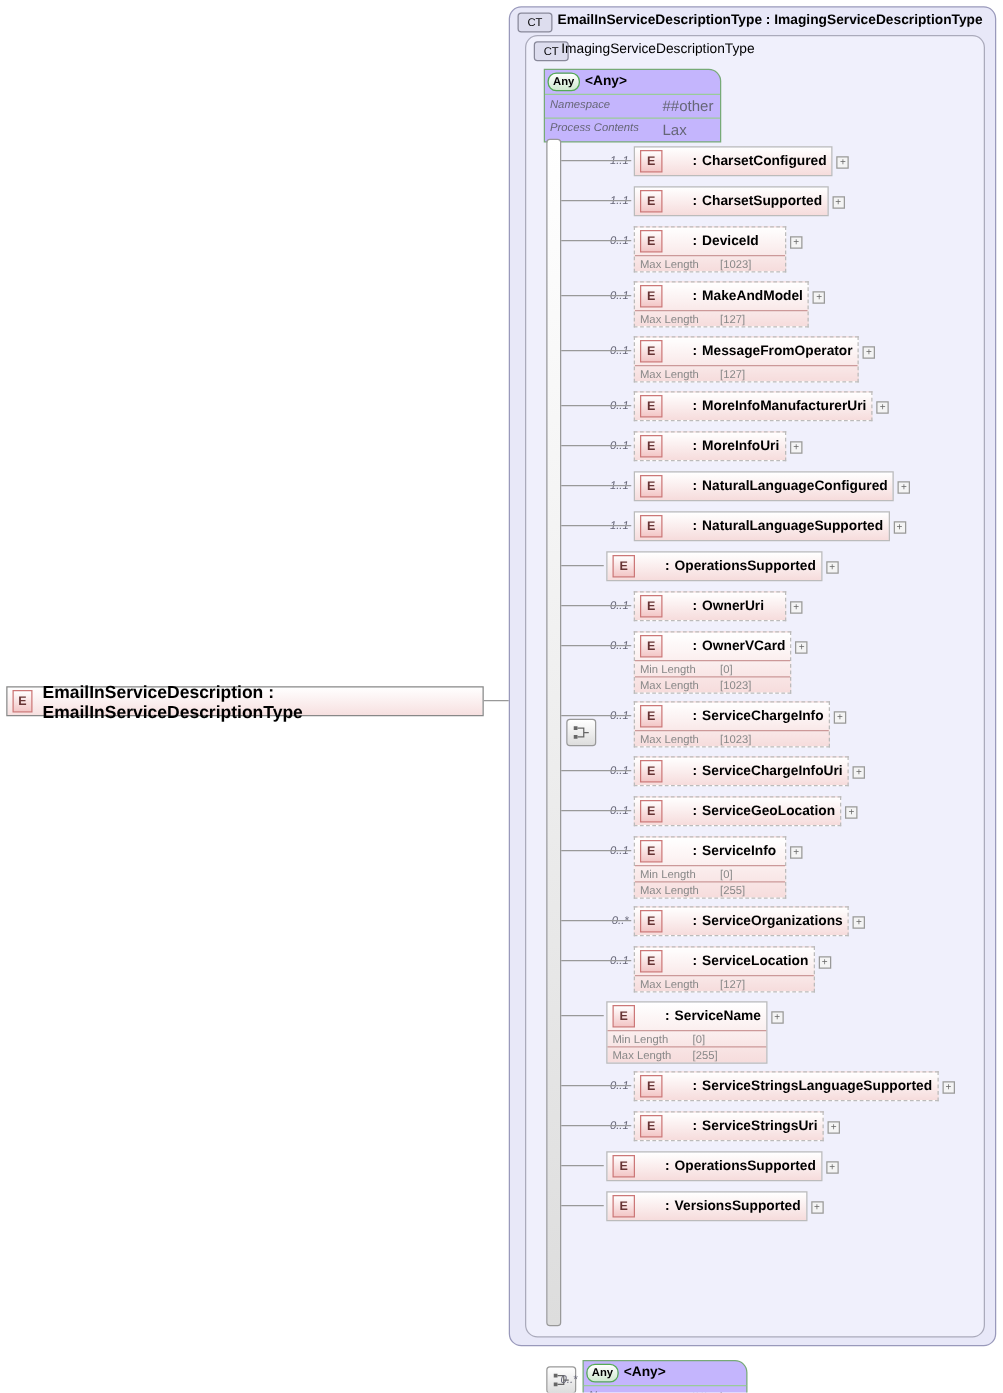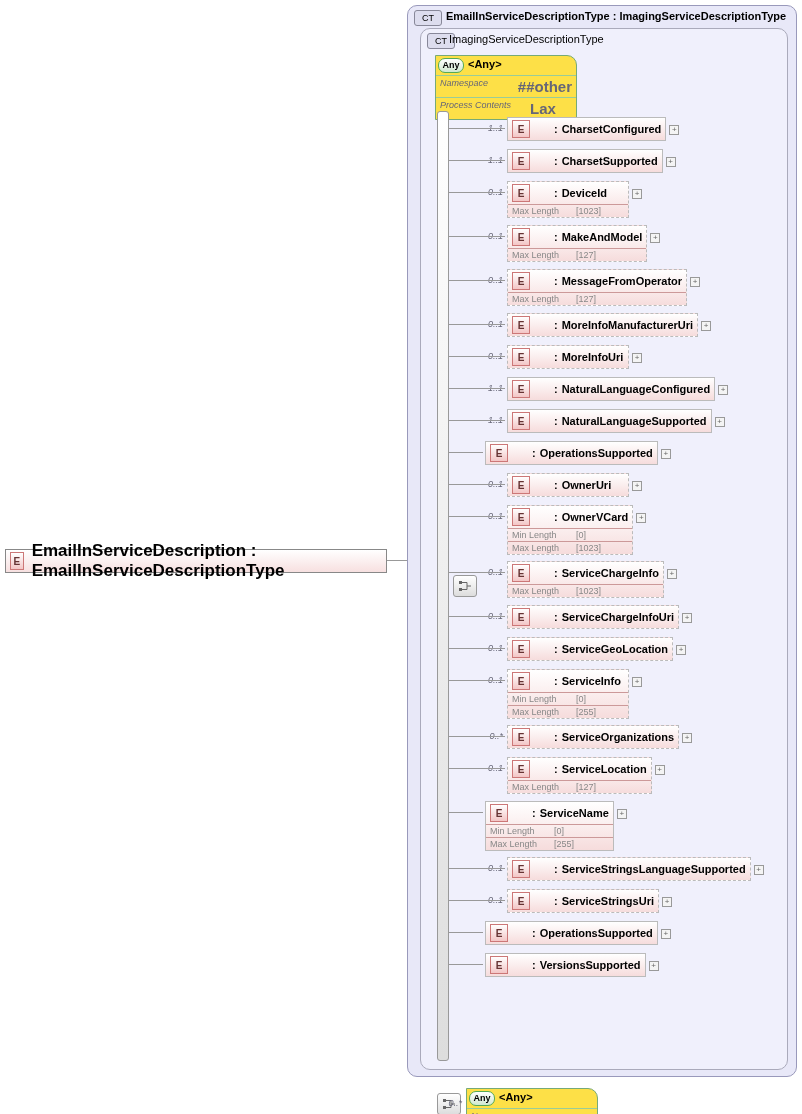--- a/index.html
+++ b/index.html
@@ -1,39 +1,39 @@
 <!DOCTYPE html>
 <html><head>
 <meta charset="utf-8">
 <style>
 html,body{margin:0;padding:0;font-family:Arial,Helvetica,sans-serif;font-size:11px;color:#000;background:#fff}
 .canvas{position:relative;width:802px;height:1114px}
 
 
 .root-elem{position:absolute;left:5px;top:549px;width:380px;height:22px;border:1px solid #888;background:linear-gradient(#fff,#f7e0e0);display:flex;align-items:center}
 .e-badge{width:16px;height:16px;margin:0 4px;border:1px solid #c77;background:linear-gradient(#fff,#f3c6c6);display:flex;align-items:center;justify-content:center;font-weight:bold;font-size:10px;color:#633}
-.root-elem .lbl{padding:0 4px;font-weight:bold;font-size:17px}
+.root-elem .lbl{padding:0 4px;font-weight:bold;font-size:14px}
 
 
 .ct-outer{position:absolute;left:407px;top:5px;right:5px;height:1070px;border:1px solid #99b;border-radius:10px;background:#e8e8f8}
 .ct-badge{position:absolute;left:6px;top:4px;width:26px;height:14px;border:1px solid #889;background:#dde;border-radius:3px;font-size:9px;font-weight:normal;text-align:center;line-height:14px}
 .ct-outer>.title{position:absolute;left:38px;top:4px;font-weight:bold;font-size:11px}
 
 
 .ct-inner{position:absolute;left:12px;top:22px;right:8px;height:1040px;border:1px solid #aab;border-radius:10px;background:#f0f0fc}
 .ct-inner>.ct-badge{left:6px;top:4px}
 .ct-inner>.title{position:absolute;left:28px;top:4px;font-weight:normal;font-size:11px}
 
 
-.any-box{border:1px solid #7a7;background:#fde047;border-radius:0 10px 0 0}
+.any-box{border:1px solid #7a7;background:#c4b5fd;border-radius:0 10px 0 0}
 .any-badge{display:inline-block;width:24px;height:13px;border:1px solid #5a5;background:linear-gradient(#fff,#cfe8cf);border-radius:7px;font-size:9px;font-weight:bold;text-align:center;line-height:13px;margin:2px}
 .any-hdr{font-weight:bold;display:inline-block;padding:2px}
 .any-meta{border-top:1px solid #9c9;padding:2px 4px;display:flex;gap:14px}
 .any-meta .k{color:#667;font-style:italic;font-size:9px;width:76px}
-.any-meta .v{color:#667;font-size:15px;font-weight:bold}
+.any-meta .v{color:#667;font-size:12px;font-weight:normal}
 
 .any-top{position:absolute;left:14px;top:26px;width:140px}
 .any-bot-wrap{position:absolute;left:52px;top:1088px}
 .any-bot{width:130px}
 
 
 .seq{position:absolute;width:22px;height:20px;border:1px solid #999;border-radius:3px;background:linear-gradient(#fff,#ddd);display:flex;align-items:center;justify-content:center}
 .seq svg{width:14px;height:14px}
 .seq-bar{position:absolute;width:10px;background:linear-gradient(#fff,#ddd);border:1px solid #999;border-radius:3px}
 

